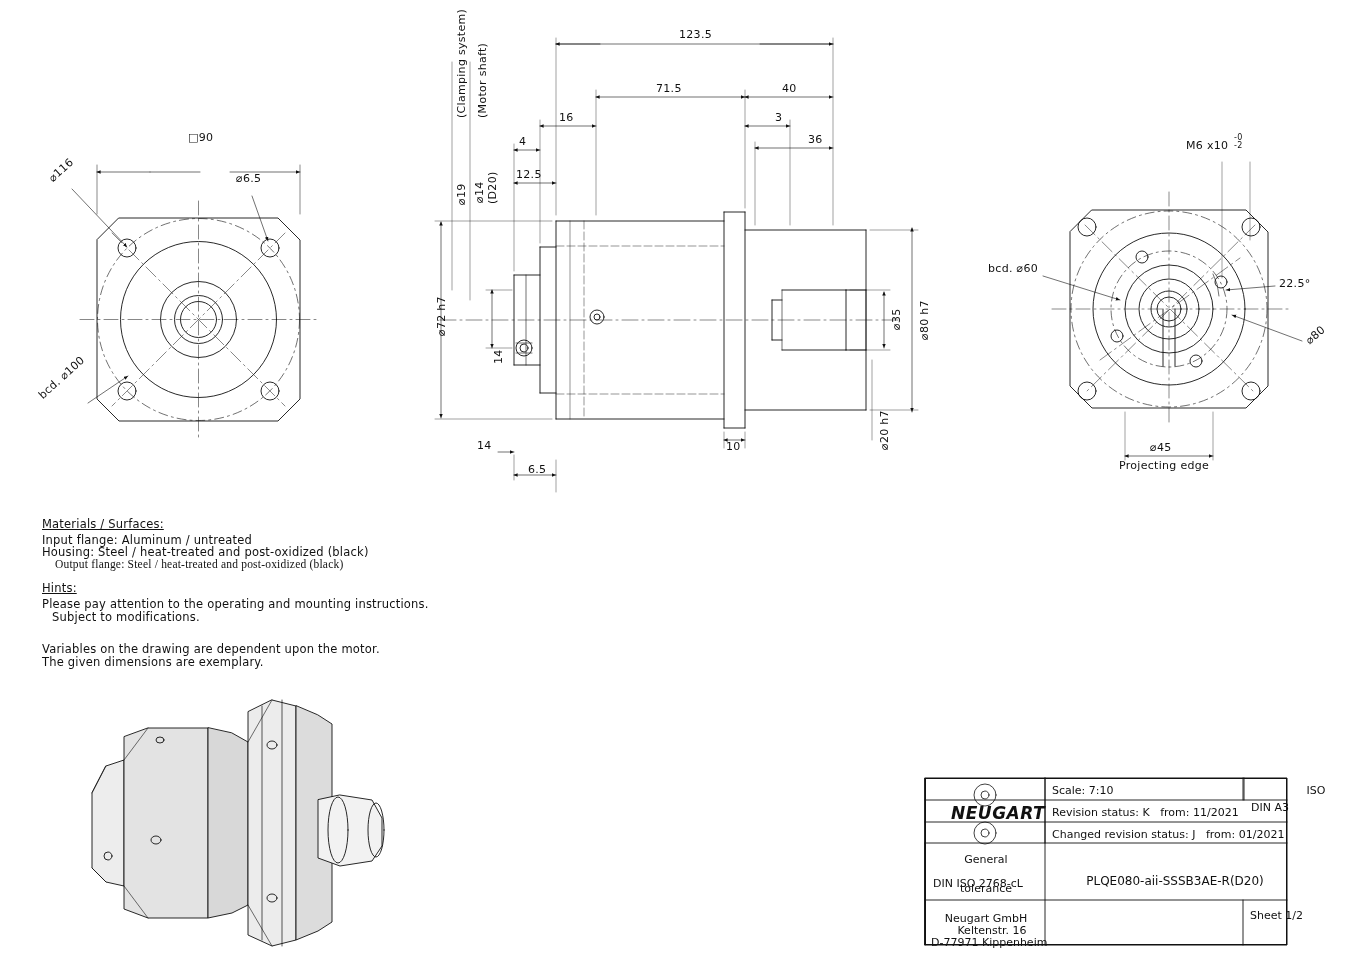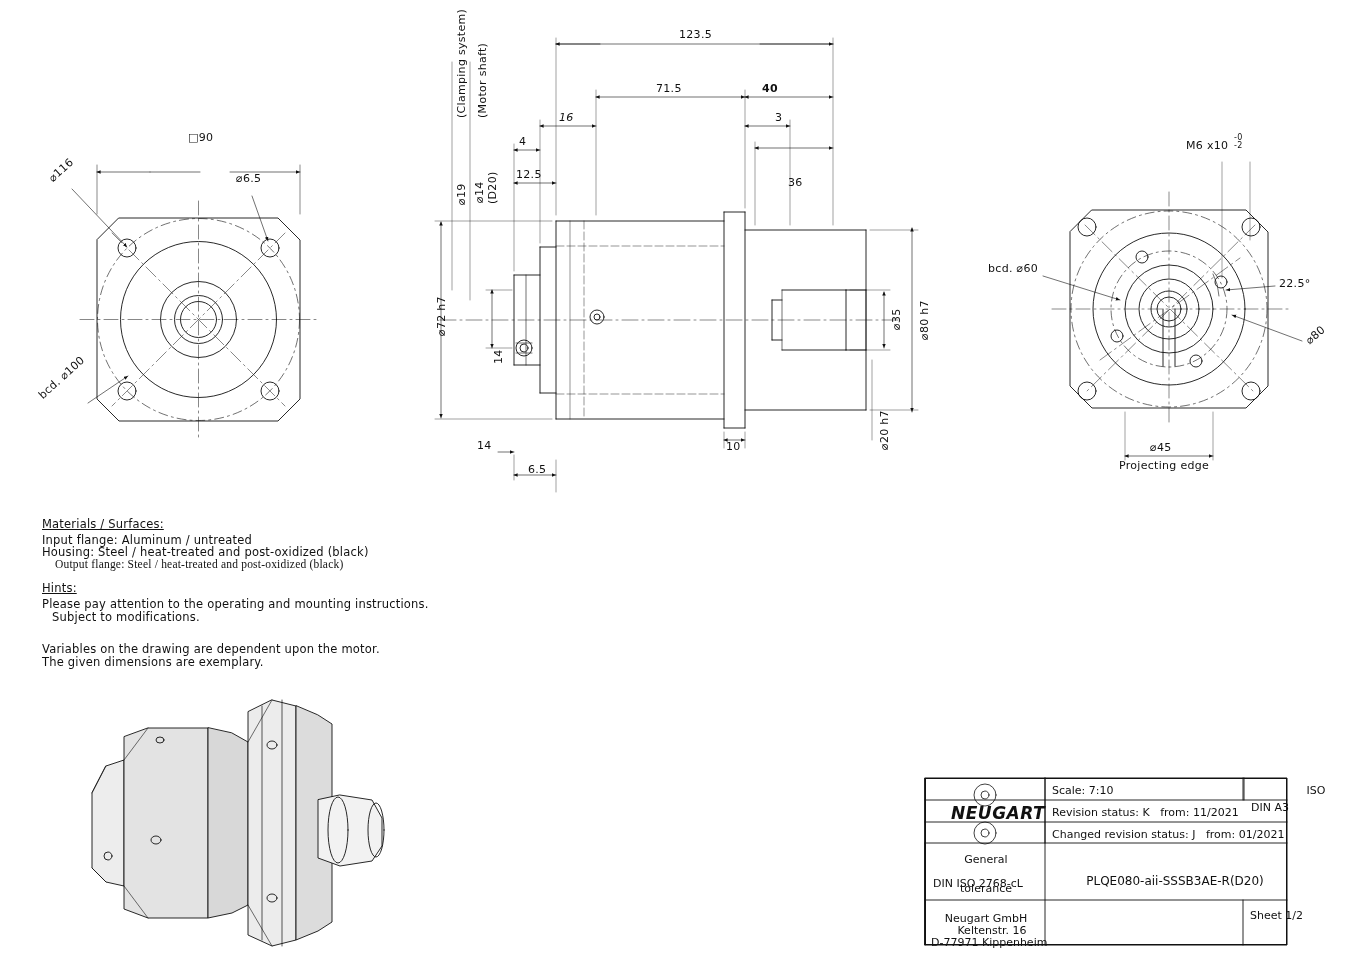--- a/index.html
+++ b/index.html
@@ -316,25 +316,25 @@
     </g>
   </svg>
 
   <div class="dim-text" style="left:188px; top:131px;">□90</div>
   <div class="dim-text" style="left:46px; top:175px; transform:rotate(-42deg); transform-origin:left top;">⌀116</div>
   <div class="dim-text" style="left:236px; top:172px;">⌀6.5</div>
   <div class="dim-text" style="left:36px; top:392px; transform:rotate(-42deg); transform-origin:left top;">bcd. ⌀100</div>
 
   <div class="dim-text" style="left:679px; top:28px;">123.5</div>
   <div class="dim-text" style="left:656px; top:82px;">71.5</div>
-  <div class="dim-text" style="left:762px; top:82px;font-weight:bold;">40</div>
-  <div class="dim-text" style="left:559px; top:111px;font-style:italic;">16</div>
+  <div class="dim-text" style="left:782px; top:82px;">40</div>
+  <div class="dim-text" style="left:559px; top:111px;">16</div>
   <div class="dim-text" style="left:775px; top:111px;">3</div>
   <div class="dim-text" style="left:519px; top:135px;">4</div>
-  <div class="dim-text" style="left:788px; top:133px;margin-top:43px;">36</div>
+  <div class="dim-text" style="left:808px; top:133px;">36</div>
   <div class="dim-text" style="left:516px; top:168px;">12.5</div>
   <div class="dim-text" style="left:486px; top:352px;"><span class="rot90" style="position:absolute; left:6px; top:12px;">14</span></div>
   <div class="dim-text" style="left:477px; top:439px;">14</div>
   <div class="dim-text" style="left:528px; top:463px;">6.5</div>
   <div class="dim-text" style="left:726px; top:440px;">10</div>
 
   <div class="dim-text" style="left:455px; top:118px;">
     <span class="rot90" style="position:absolute; left:0; top:0; white-space:pre;">(Clamping system)</span>
   </div>
   <div class="dim-text" style="left:476px; top:118px;">

